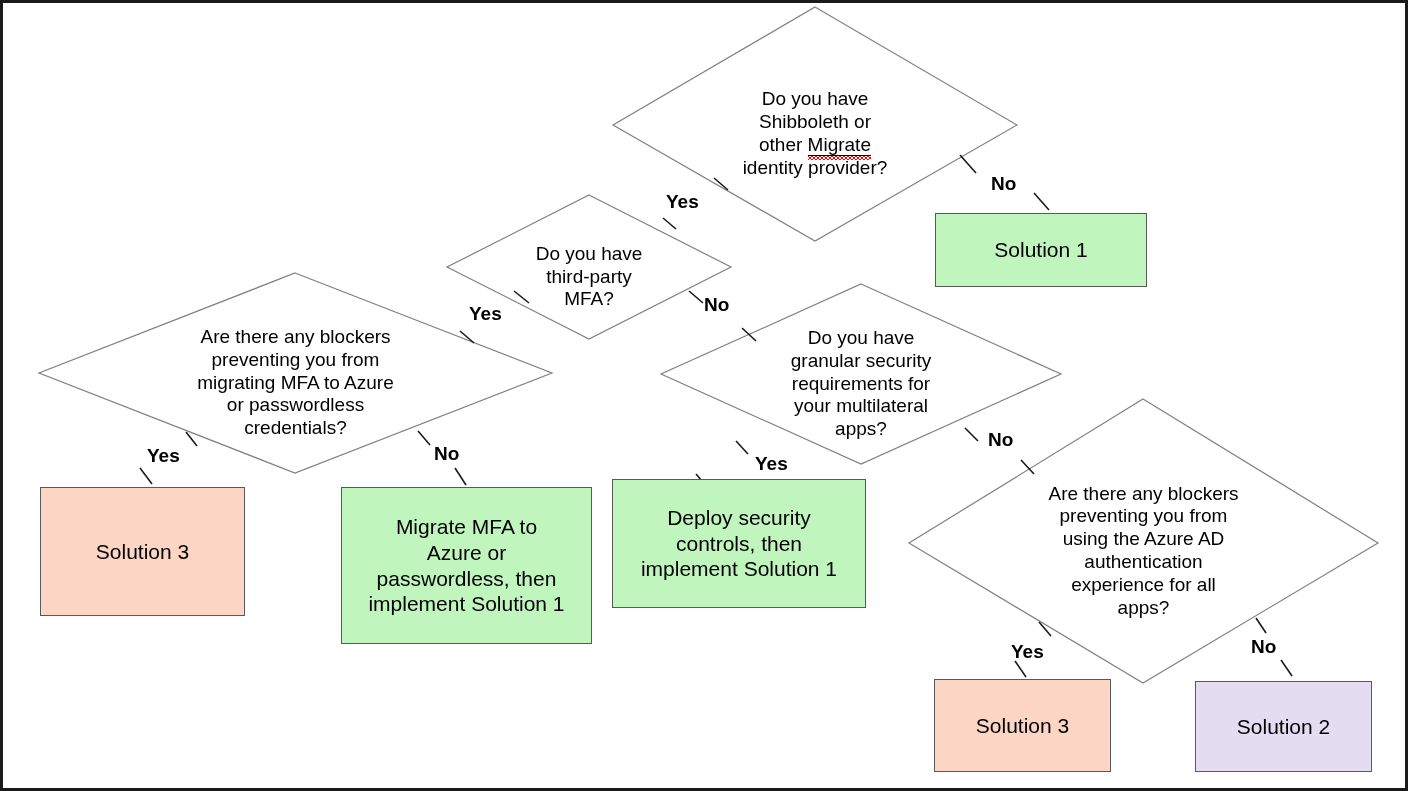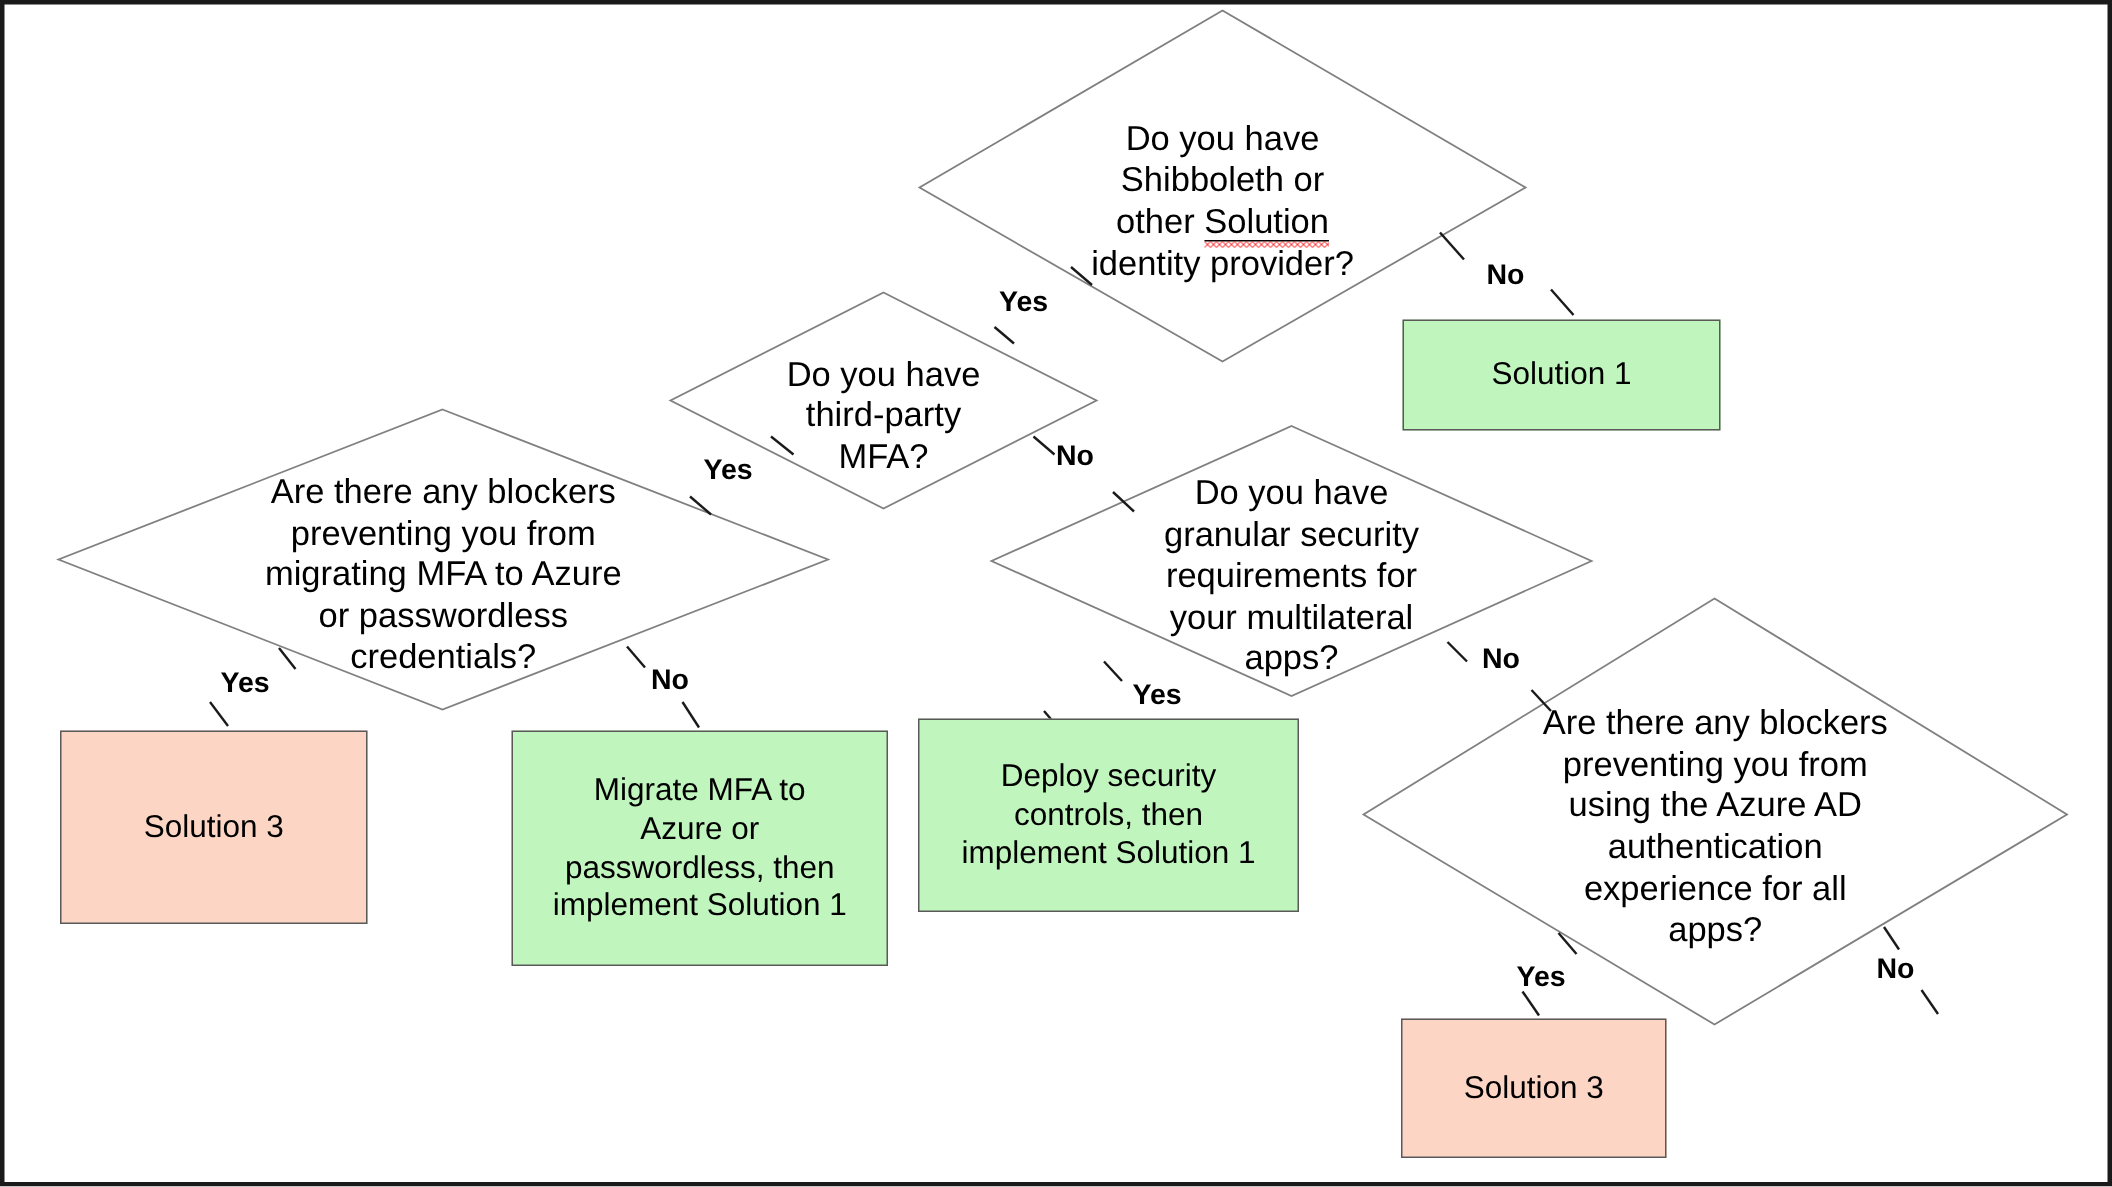--- a/index.html
+++ b/index.html
@@ -33,21 +33,21 @@
     display: flex;
     align-items: center;
     justify-content: center;
   }
   .diamond .dtext {
     position: relative;
     z-index: 2;
     text-align: center;
     color: #000000;
     line-height: 1.20;
-    font-size: 23px;
+    font-size: 19px;
     font-family: "Liberation Sans", sans-serif;
     padding: 0 6px;
     white-space: pre-line;
     margin-top: 20px;
   }
   
   .box {
     position: absolute;
     box-sizing: border-box;
     border: 1.3px solid #595959;
@@ -133,21 +133,21 @@
     <line x1="1018" y1="457" x2="1031" y2="471" stroke="#1a1a1a" stroke-width="1.6"></line>
 
     <line x1="1036" y1="619" x2="1048" y2="633" stroke="#1a1a1a" stroke-width="1.6"></line>
     <line x1="1012" y1="658" x2="1023" y2="674" stroke="#1a1a1a" stroke-width="1.6"></line>
 
     <line x1="1253" y1="615" x2="1263" y2="630" stroke="#1a1a1a" stroke-width="1.6"></line>
     <line x1="1278" y1="657" x2="1289" y2="673" stroke="#1a1a1a" stroke-width="1.6"></line>
   </svg>
 
   <div class="diamond" style="left:610px; top:4px; width:404px; height:234px;">
-    <div class="dtext" style="width:230px;">Do you have<br>Shibboleth or<br>other <span class="spell">Solution</span><br>identity provider?</div>
+    <div class="dtext" style="width:230px;">Do you have<br>Shibboleth or<br>other <span class="spell">Migrate</span><br>identity provider?</div>
   </div>
 
   <div class="diamond" style="left:444px; top:192px; width:284px; height:144px;">
     <div class="dtext" style="width:170px;">Do you have
 third-party
 MFA?</div>
   </div>
 
   <div class="diamond" style="left:36px; top:270px; width:513px; height:200px;">
     <div class="dtext" style="width:272px;">Are there any blockers
@@ -182,20 +182,21 @@
 Azure or
 passwordless, then
 implement Solution 1</div>
 
   <div class="box" style="left:609px; top:476px; width:254px; height:129px; background:#C1F5BE;">Deploy security
 controls, then
 implement Solution 1</div>
 
   <div class="box" style="left:931px; top:676px; width:177px; height:93px; background:#FCD5C4;">Solution 3</div>
 
+  <div class="box" style="left:1192px; top:678px; width:177px; height:91px; background:#E4DDF2;">Solution 2</div>
 
   <div class="edge-label" style="left:663px; top:188px;">Yes</div>
   <div class="edge-label" style="left:988px; top:170px;">No</div>
 
   <div class="edge-label" style="left:466px; top:300px;">Yes</div>
   <div class="edge-label" style="left:701px; top:291px;">No</div>
 
   <div class="edge-label" style="left:144px; top:442px;">Yes</div>
   <div class="edge-label" style="left:431px; top:440px;">No</div>
 

